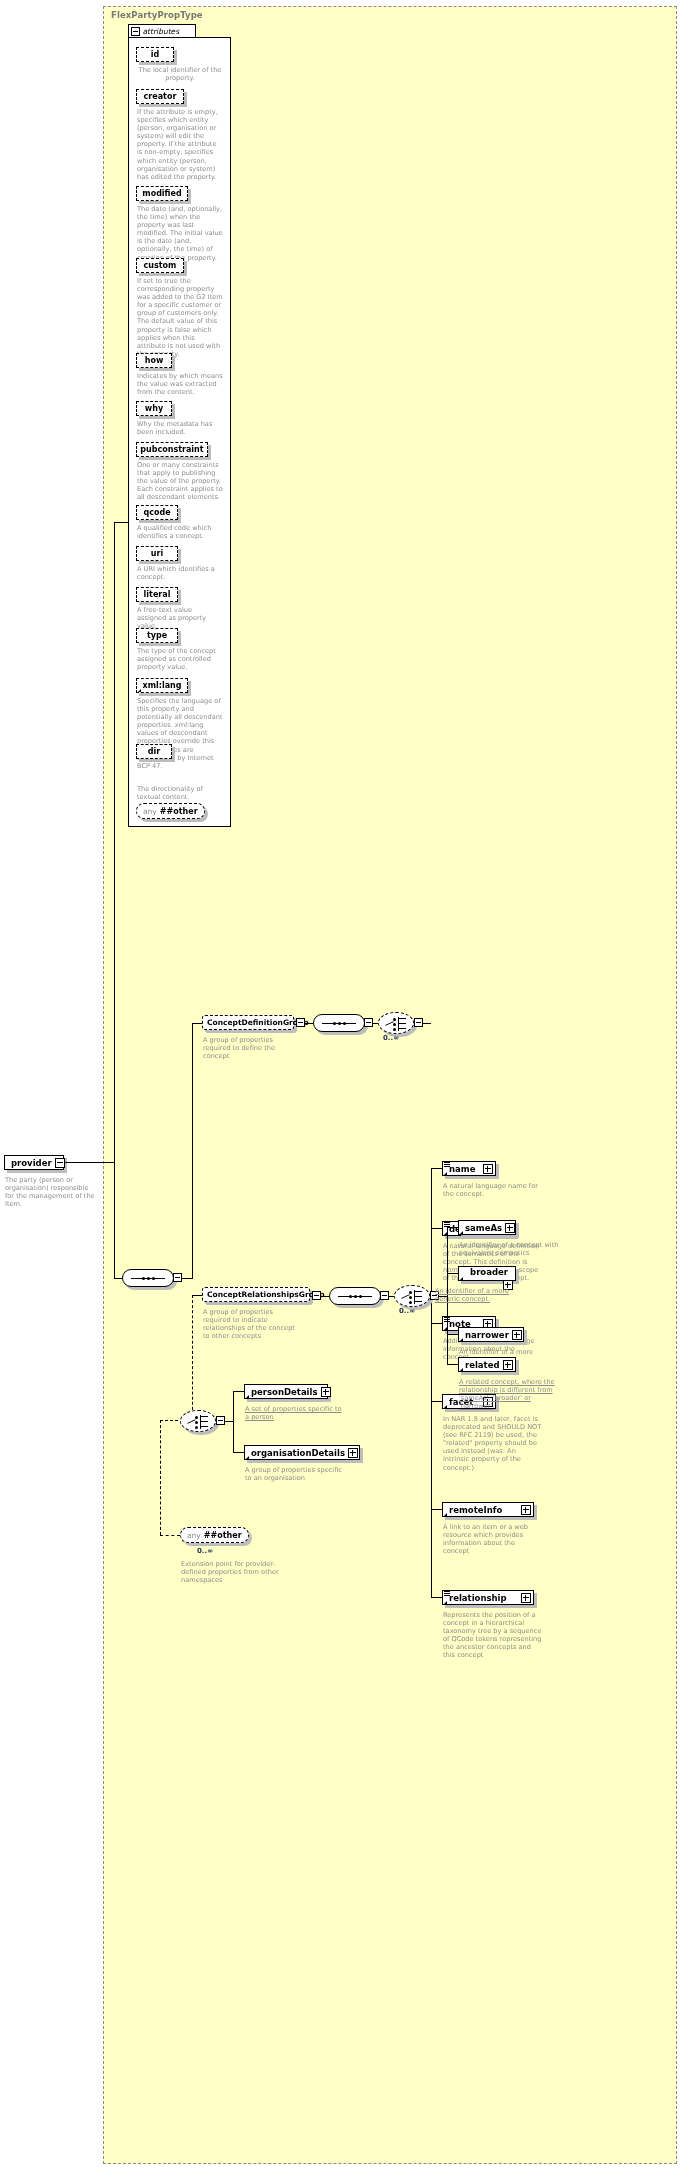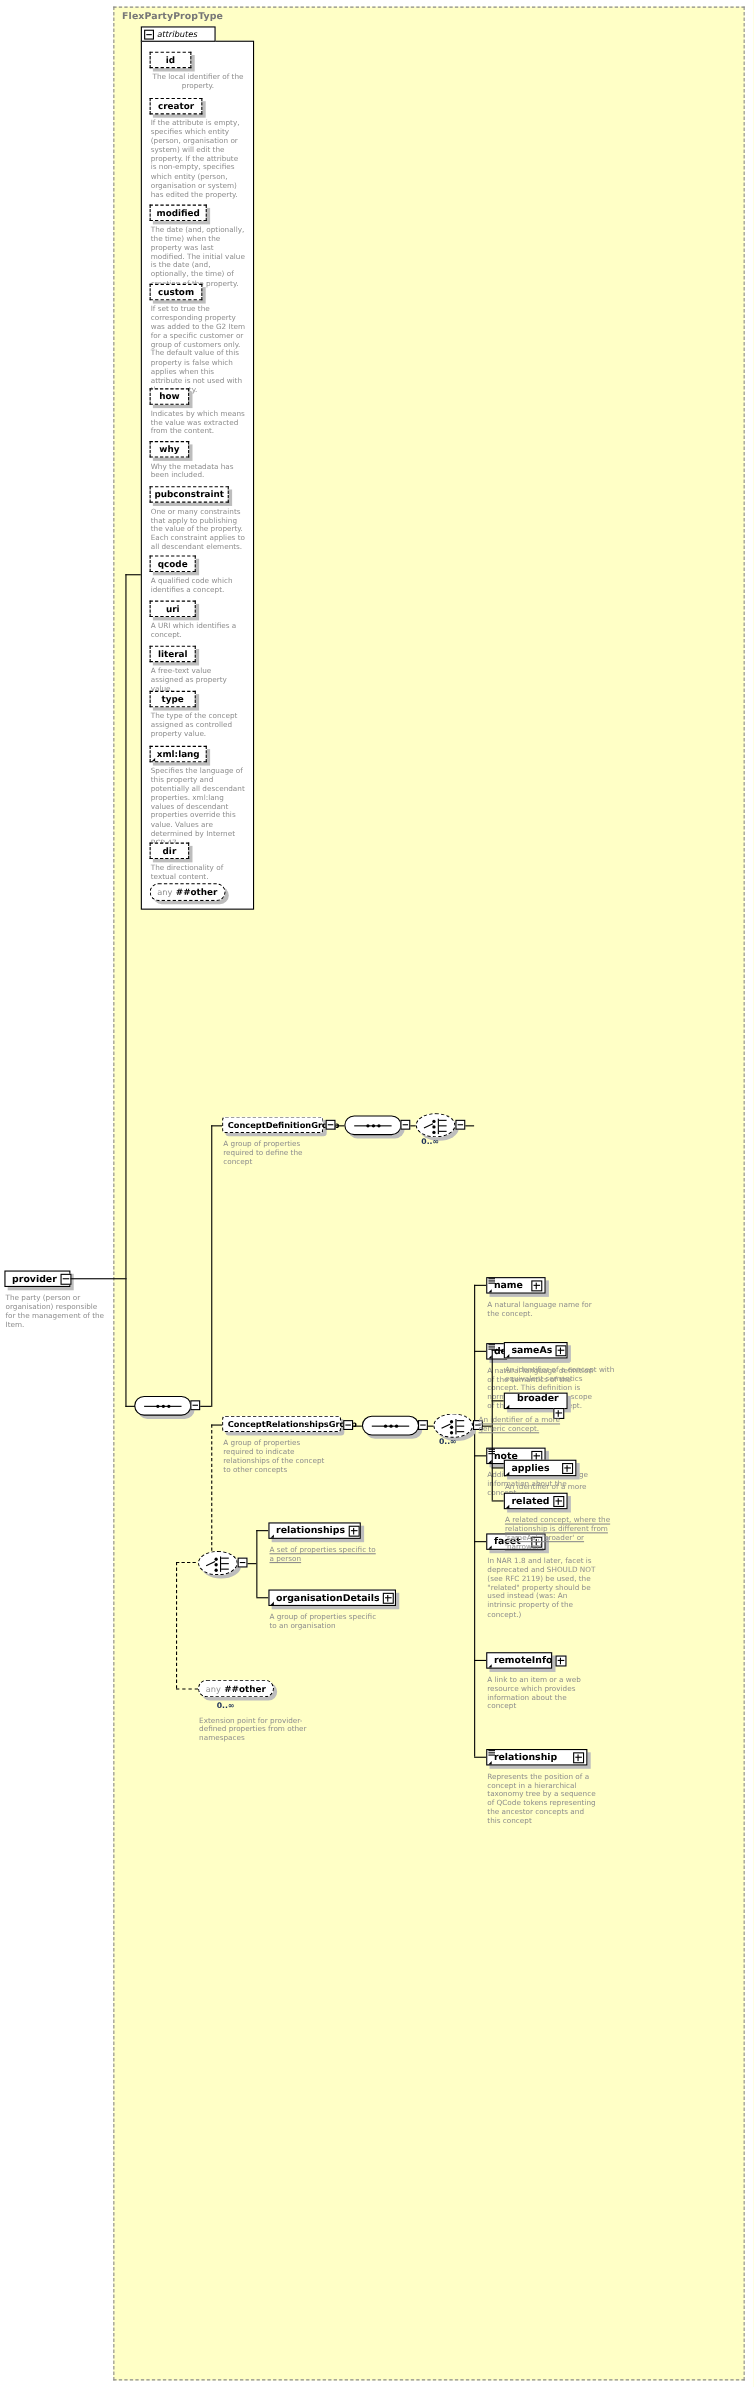--- a/index.html
+++ b/index.html
@@ -201,21 +201,21 @@
 <div class="attr" style="left:136px;top:628px;width:42px;">
   <span class="lbl">type</span>
 </div>
 <div class="desc" style="left:137px;top:647px;width:86px;">The type of the concept assigned as controlled property value.</div>
 
 <div class="attr hasref" style="left:136px;top:678px;width:52px;">
   <span class="lbl">xml:lang</span>
 </div>
 <div class="desc" style="left:137px;top:697px;width:86px;">Specifies the language of this property and potentially all descendant properties. xml:lang values of descendant properties override this value. Values are determined by Internet BCP 47.</div>
 
-<div class="attr" style="left:136px;top:766px;width:36px;">
+<div class="attr" style="left:136px;top:744px;width:36px;">
   <span class="lbl">dir</span>
 </div>
 <div class="desc" style="left:137px;top:785px;width:86px;">The directionality of textual content.</div>
 
 <div class="anyblock" style="left:136px;top:803px;">
   <span class="w1">any</span>
   <span class="w2">##other</span>
 </div>
 
 <div class="elem" style="left:4px;top:1155px;width:60px;">
@@ -320,21 +320,21 @@
 
 <div class="ln lnh" style="left:431px;top:1401px;width:11px;"></div>
 <div class="elem" style="left:442px;top:1394px;width:54px;">
   <span class="arrow"></span>
   <span class="lbl">facet</span>
   <span class="plus" style="margin-left:auto;"></span>
 </div>
 <div class="desc" style="left:443px;top:1415px;width:100px;">In NAR 1.8 and later, facet is deprecated and SHOULD NOT (see RFC 2119) be used, the "related" property should be used instead (was: An intrinsic property of the concept.)</div>
 
 <div class="ln lnh" style="left:431px;top:1509px;width:11px;"></div>
-<div class="elem" style="left:442px;top:1502px;width:60px;">
+<div class="elem" style="left:442px;top:1502px;width:92px;">
   <span class="arrow"></span>
   <span class="lbl">remoteInfo</span>
   <span class="plus" style="margin-left:auto;"></span>
 </div>
 <div class="desc" style="left:443px;top:1523px;width:100px;">A link to an item or a web resource which provides information about the concept</div>
 
 <div class="ln lnh" style="left:431px;top:1597px;width:11px;"></div>
 <div class="elem" style="left:442px;top:1590px;width:92px;">
   <span class="lines">
       <i></i>
@@ -390,21 +390,21 @@
 <div class="elem" style="left:458px;top:1266px;width:58px;flex-direction:column;">
   <span class="arrow"></span>
   <span class="lbl">broader</span>
   <span class="plus" style="margin-left:auto;"></span>
 </div>
 <div class="desc" style="left:435px;top:1287px;width:100px;text-decoration:underline;">An identifier of a more generic concept.</div>
 
 <div class="ln lnh" style="left:447px;top:1334px;width:11px;"></div>
 <div class="elem" style="left:458px;top:1327px;width:66px;">
   <span class="arrow"></span>
-  <span class="lbl">applies</span>
+  <span class="lbl">narrower</span>
   <span class="plus" style="margin-left:auto;"></span>
 </div>
 <div class="desc" style="left:459px;top:1348px;width:100px;">An identifier of a more specific concept.</div>
 
 <div class="ln lnh" style="left:447px;top:1364px;width:11px;"></div>
 <div class="elem" style="left:458px;top:1357px;width:58px;">
   <span class="arrow"></span>
   <span class="lbl">related</span>
   <span class="plus" style="margin-left:auto;"></span>
 </div>
@@ -420,21 +420,21 @@
   <span class="h" style="top:10px;"></span>
   <span class="h" style="top:15px;"></span>
 </div>
 <div class="stub" style="left:216px;top:1416px;"></div>
 <div class="ln lnh" style="left:225px;top:1421px;width:8px;"></div>
 <div class="ln lnv" style="left:233px;top:1391px;height:61px;"></div>
 
 <div class="ln lnh" style="left:233px;top:1391px;width:11px;"></div>
 <div class="elem" style="left:244px;top:1384px;width:84px;">
   <span class="arrow"></span>
-  <span class="lbl">relationships</span>
+  <span class="lbl">personDetails</span>
   <span class="plus" style="margin-left:auto;"></span>
 </div>
 <div class="desc" style="left:245px;top:1405px;width:100px;text-decoration:underline;">A set of properties specific to a person</div>
 
 <div class="ln lnh" style="left:233px;top:1452px;width:11px;"></div>
 <div class="elem" style="left:244px;top:1445px;width:116px;">
   <span class="arrow"></span>
   <span class="lbl">organisationDetails</span>
   <span class="plus" style="margin-left:auto;"></span>
 </div>

